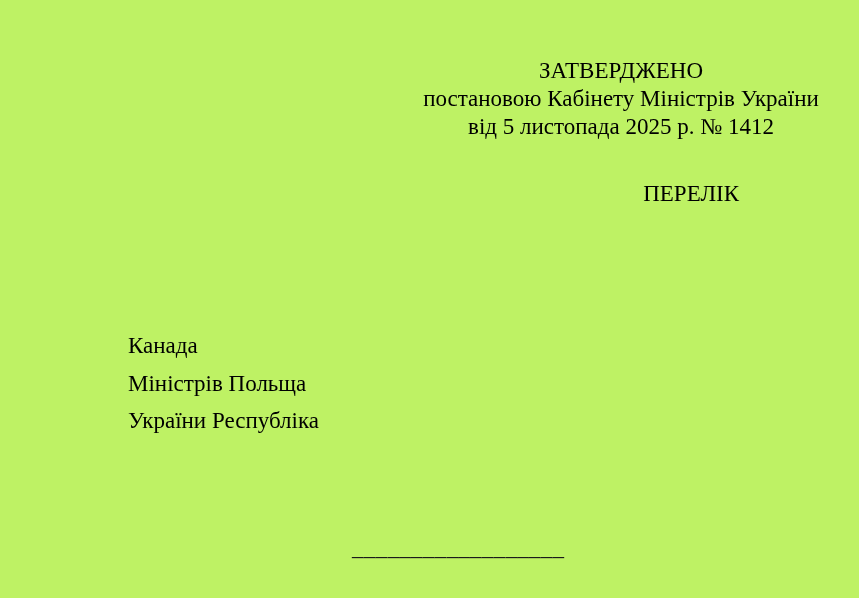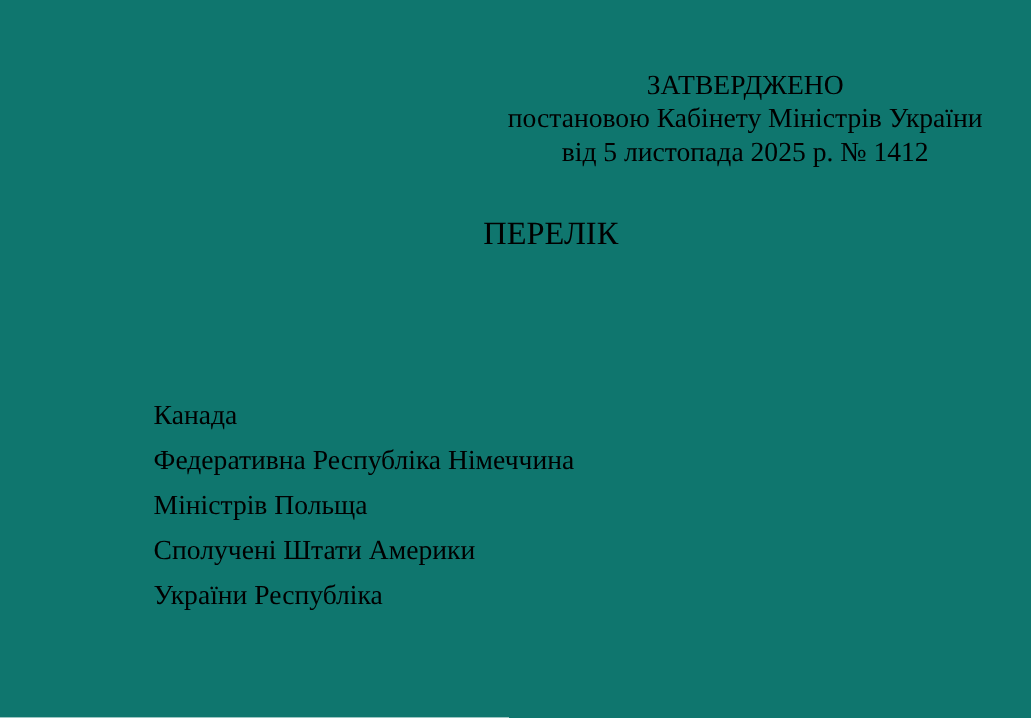--- a/index.html
+++ b/index.html
@@ -4,43 +4,43 @@
 <style>
   html, body {
     margin: 0;
     padding: 0;
     background: #ffffff;
   }
   .page {
     position: relative;
     width: 859px;
     height: 598px;
-    background: #0f766e;
+    background: #bef264;
     overflow: hidden;
     font-family: "Liberation Serif", "DejaVu Serif", serif;
     color: #000000;
     -webkit-font-smoothing: antialiased;
   }
   .approval-block {
     position: absolute;
     top: 57px;
     left: 361px;
     width: 520px;
     text-align: center;
     font-size: 23px;
     line-height: 28px;
     white-space: nowrap;
   }
   .title-block {
     position: absolute;
     top: 180px;
     left: 179px;
     width: 560px;
-    text-align: center;
-    font-size: 27px;
+    text-align: right;
+    font-size: 23px;
     line-height: 28px;
     white-space: nowrap;
   }
   .countries-list {
     position: absolute;
     top: 327px;
     left: 128px;
     font-size: 23px;
     line-height: 37.5px;
     text-align: left;
@@ -66,20 +66,19 @@
     <div>постановою Кабінету Міністрів України</div>
     <div>від 5 листопада 2025 р. № 1412</div>
   </div>
 
   <div class="title-block">
     <div>ПЕРЕЛІК</div>
   </div>
 
   <div class="countries-list">
     <div>Канада</div>
-    <div>Федеративна Республіка Німеччина</div>
     <div>Міністрів Польща</div>
-    <div>Сполучені Штати Америки</div>
     <div>України Республіка</div>
   </div>
 
+  <div class="signature-line">__________________</div>
 
 </div>
 
 </body></html>

